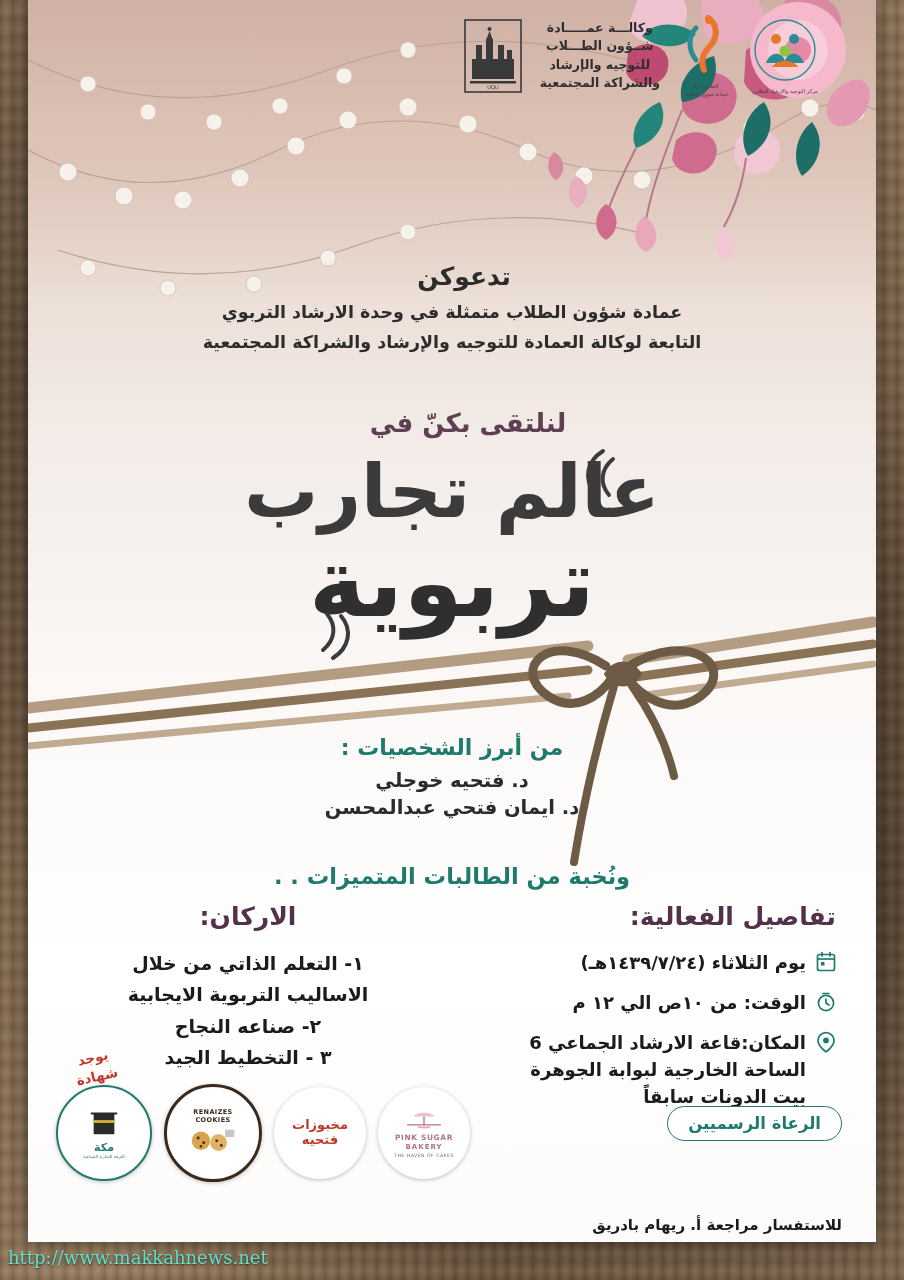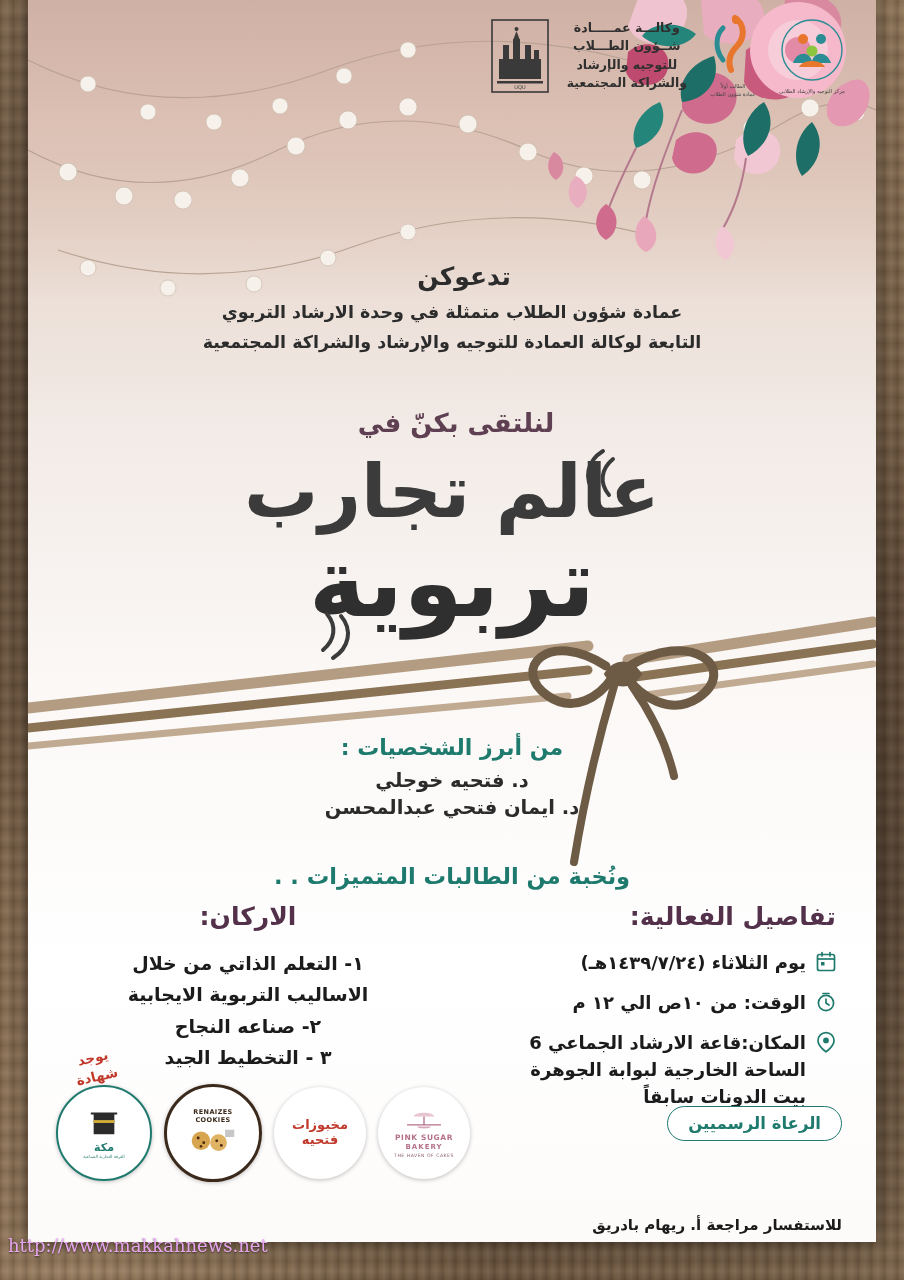--- a/index.html
+++ b/index.html
@@ -43,42 +43,42 @@
   }
 
   
   .lights{position:absolute;left:0;top:0;width:848px;height:300px;}
 
   
   .floral{position:absolute;right:0;top:-10px;width:430px;height:280px;}
 
   
   .logos{
-    position:absolute;top:14px;right:31px;
+    position:absolute;top:14px;right:58px;
     display:flex;flex-direction:row-reverse;align-items:center;gap:18px;
   }
   .logo-uqu{width:58px;height:74px;}
   .logo-text{
     text-align:center;line-height:1.45;color:#2f2f2f;
     font-size:12.5px;font-weight:bold;letter-spacing:.3px;
   }
   .logo-first{width:56px;height:64px;}
   .logo-round{width:66px;height:66px;}
   .logo-cap{font-size:5.3px;color:#444;text-align:center;display:block;margin-top:1px;line-height:1.25;}
 
   
   .invite{
     position:absolute;top:262px;left:0;width:100%;
     text-align:center;color:#2c2c2c;
   }
   .invite .h1{font-size:25px;font-weight:bold;letter-spacing:1px;padding-left:24px;}
   .invite .l{font-size:17.5px;font-weight:bold;line-height:1.72;margin-top:6px;}
 
   .meetline{
-    position:absolute;top:408px;left:4px;width:100%;
+    position:absolute;top:408px;left:16px;width:100%;
     text-align:center;color:#5f3f52;font-size:26px;font-weight:bold;
   }
 
   
   .bigtitle{
     position:absolute;top:455px;left:0;width:100%;
     text-align:center;color:#3b3b3b;line-height:.98;
   }
   .bigtitle .w1{font-size:74px;font-weight:bold;letter-spacing:-1px;}
   .bigtitle .w2{font-size:96px;font-weight:bold;color:#2f2f2f;display:block;margin-top:8px;}
@@ -129,21 +129,21 @@
     position:absolute;left:28px;top:0;display:flex;flex-direction:row;gap:12px;align-items:center;
   }
   .sp{width:92px;height:92px;border-radius:50%;background:#fff;
       box-shadow:0 1px 4px rgba(0,0,0,.25);display:flex;align-items:center;justify-content:center;
       overflow:hidden;position:relative;}
   .sp-inner{text-align:center;line-height:1.15;}
   .consult{
     position:absolute;right:34px;bottom:8px;color:#1b1b1b;font-size:15px;font-weight:bold;
   }
   .watermark{
-    position:absolute;left:8px;bottom:24px;color:#f0abfc;font-size:18px;
+    position:absolute;left:8px;bottom:12px;color:#5eead4;font-size:18px;
     font-family:"DejaVu Serif", serif;opacity:.92;text-shadow:0 1px 2px rgba(0,0,0,.6);
     direction:ltr;
   }
 </style>
 </head>
 <body>
 
 <div class="wood"></div>
 
 <div class="poster">

